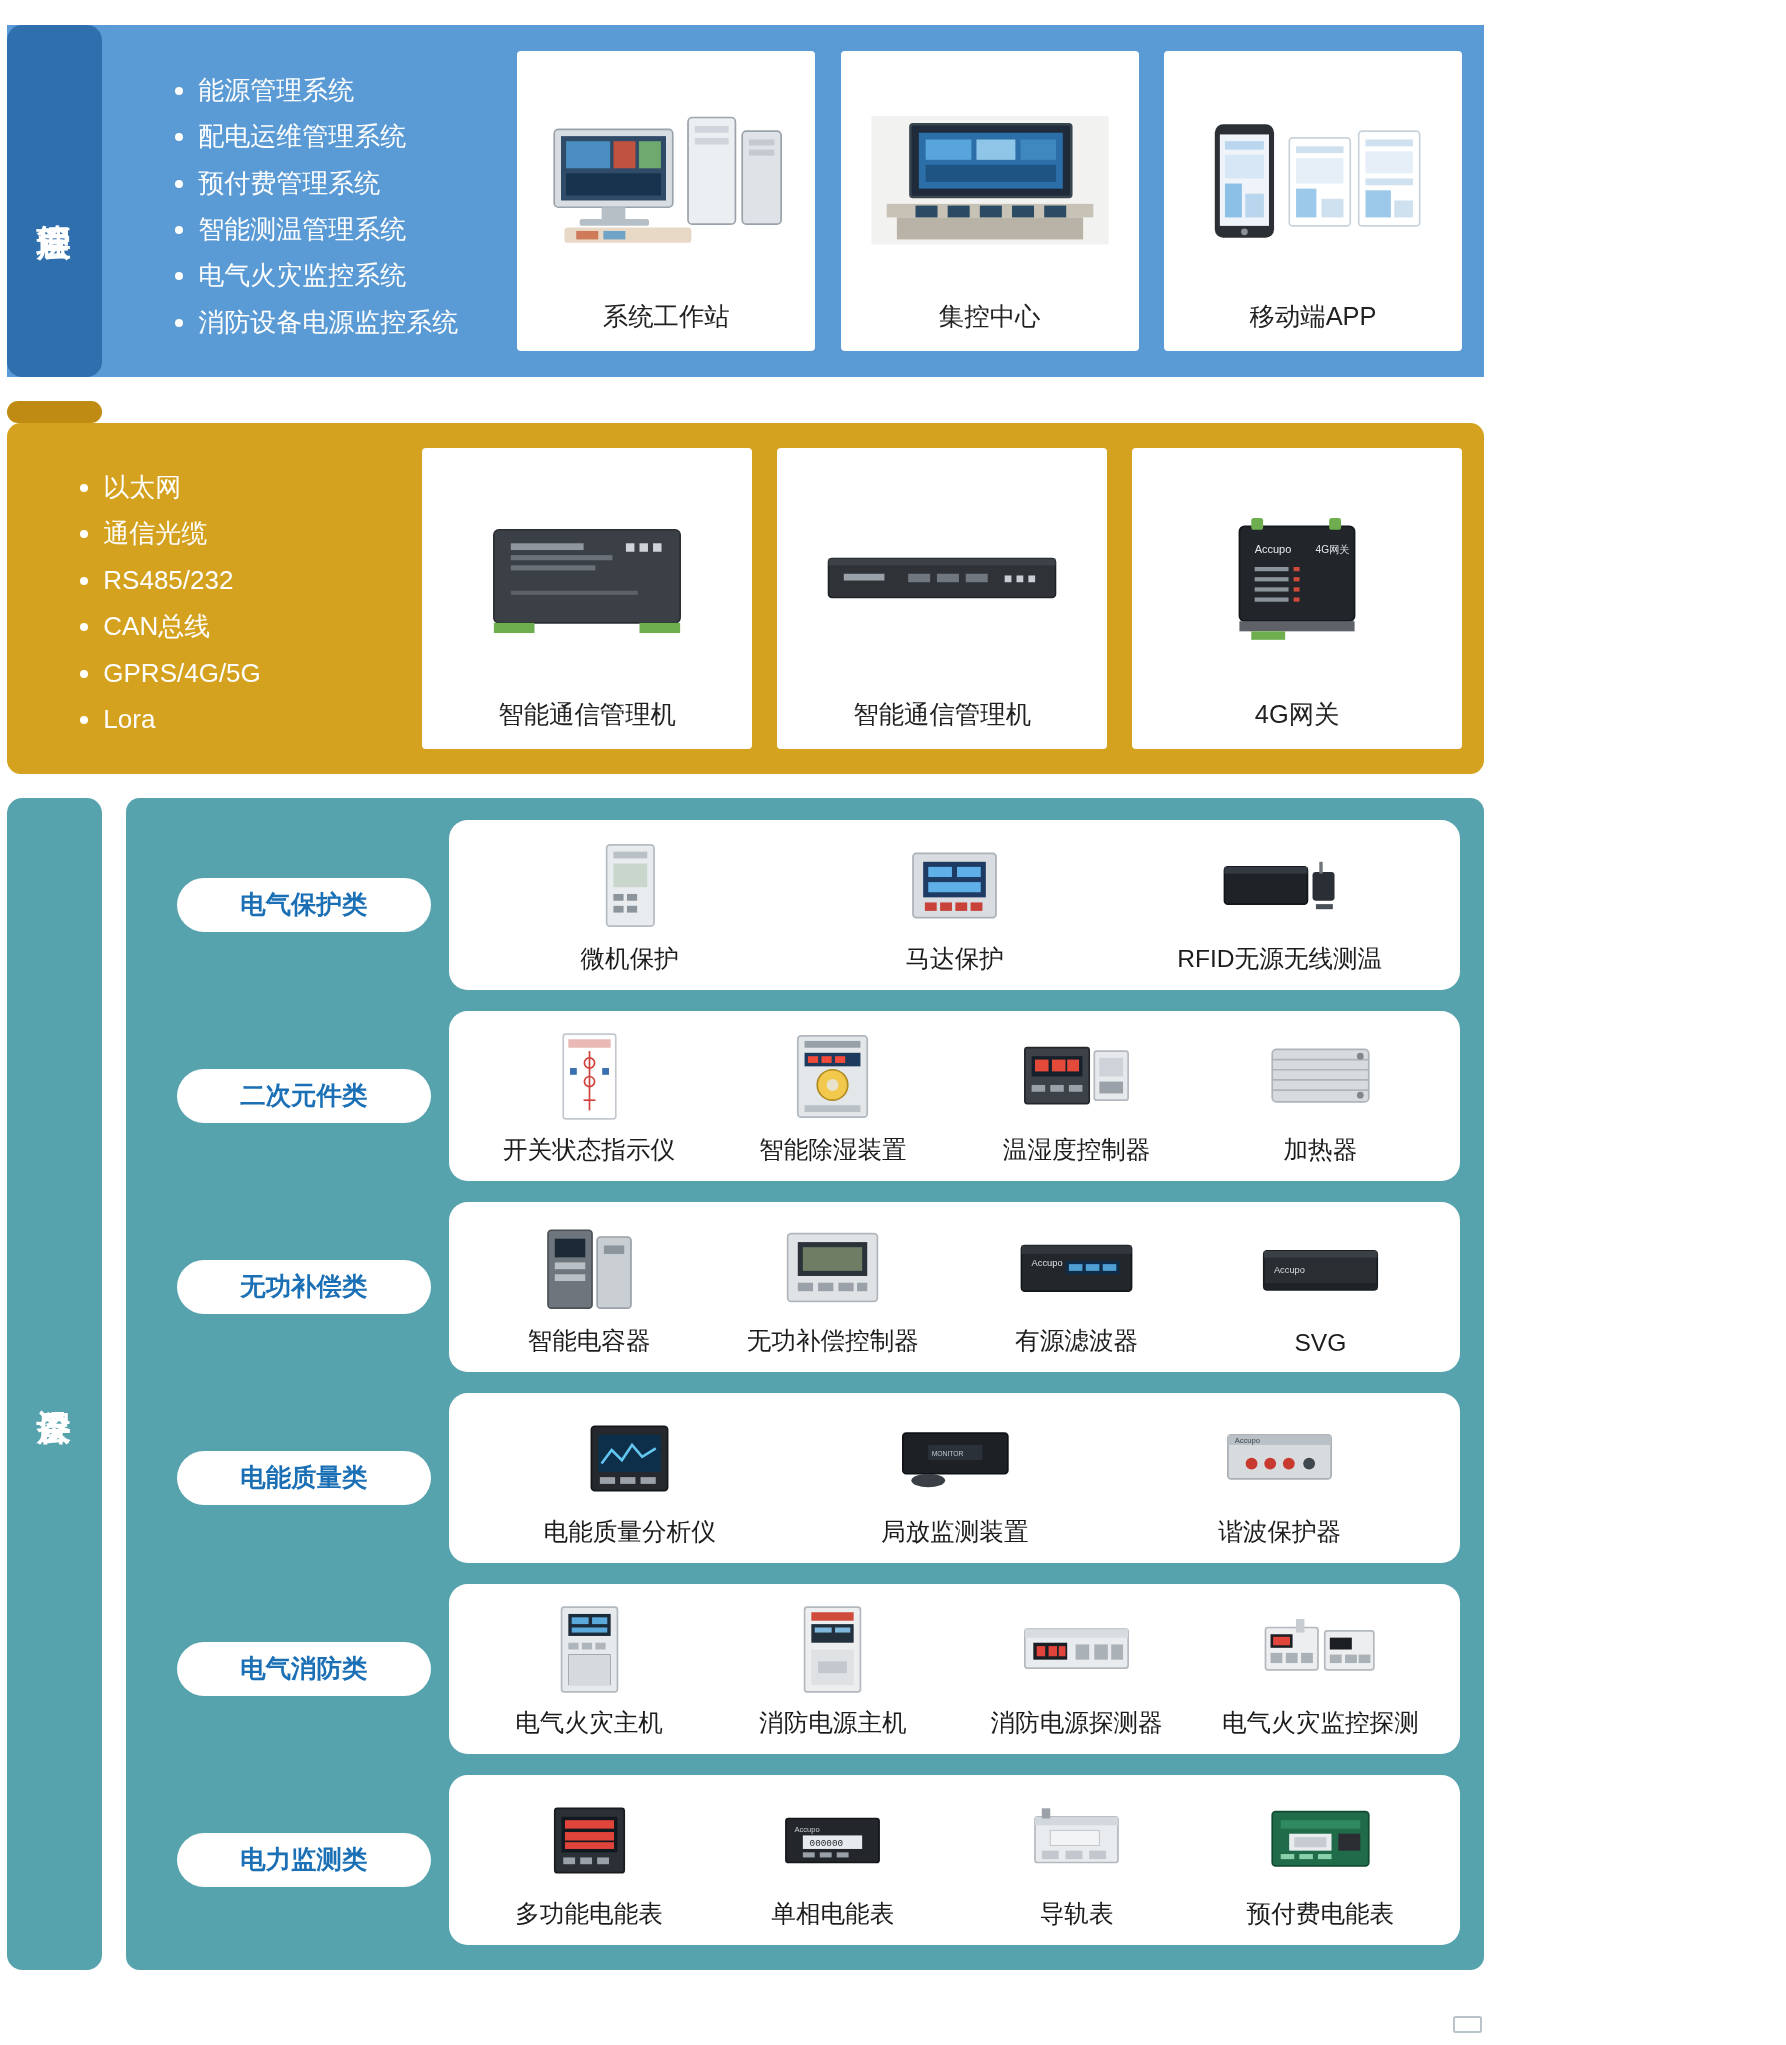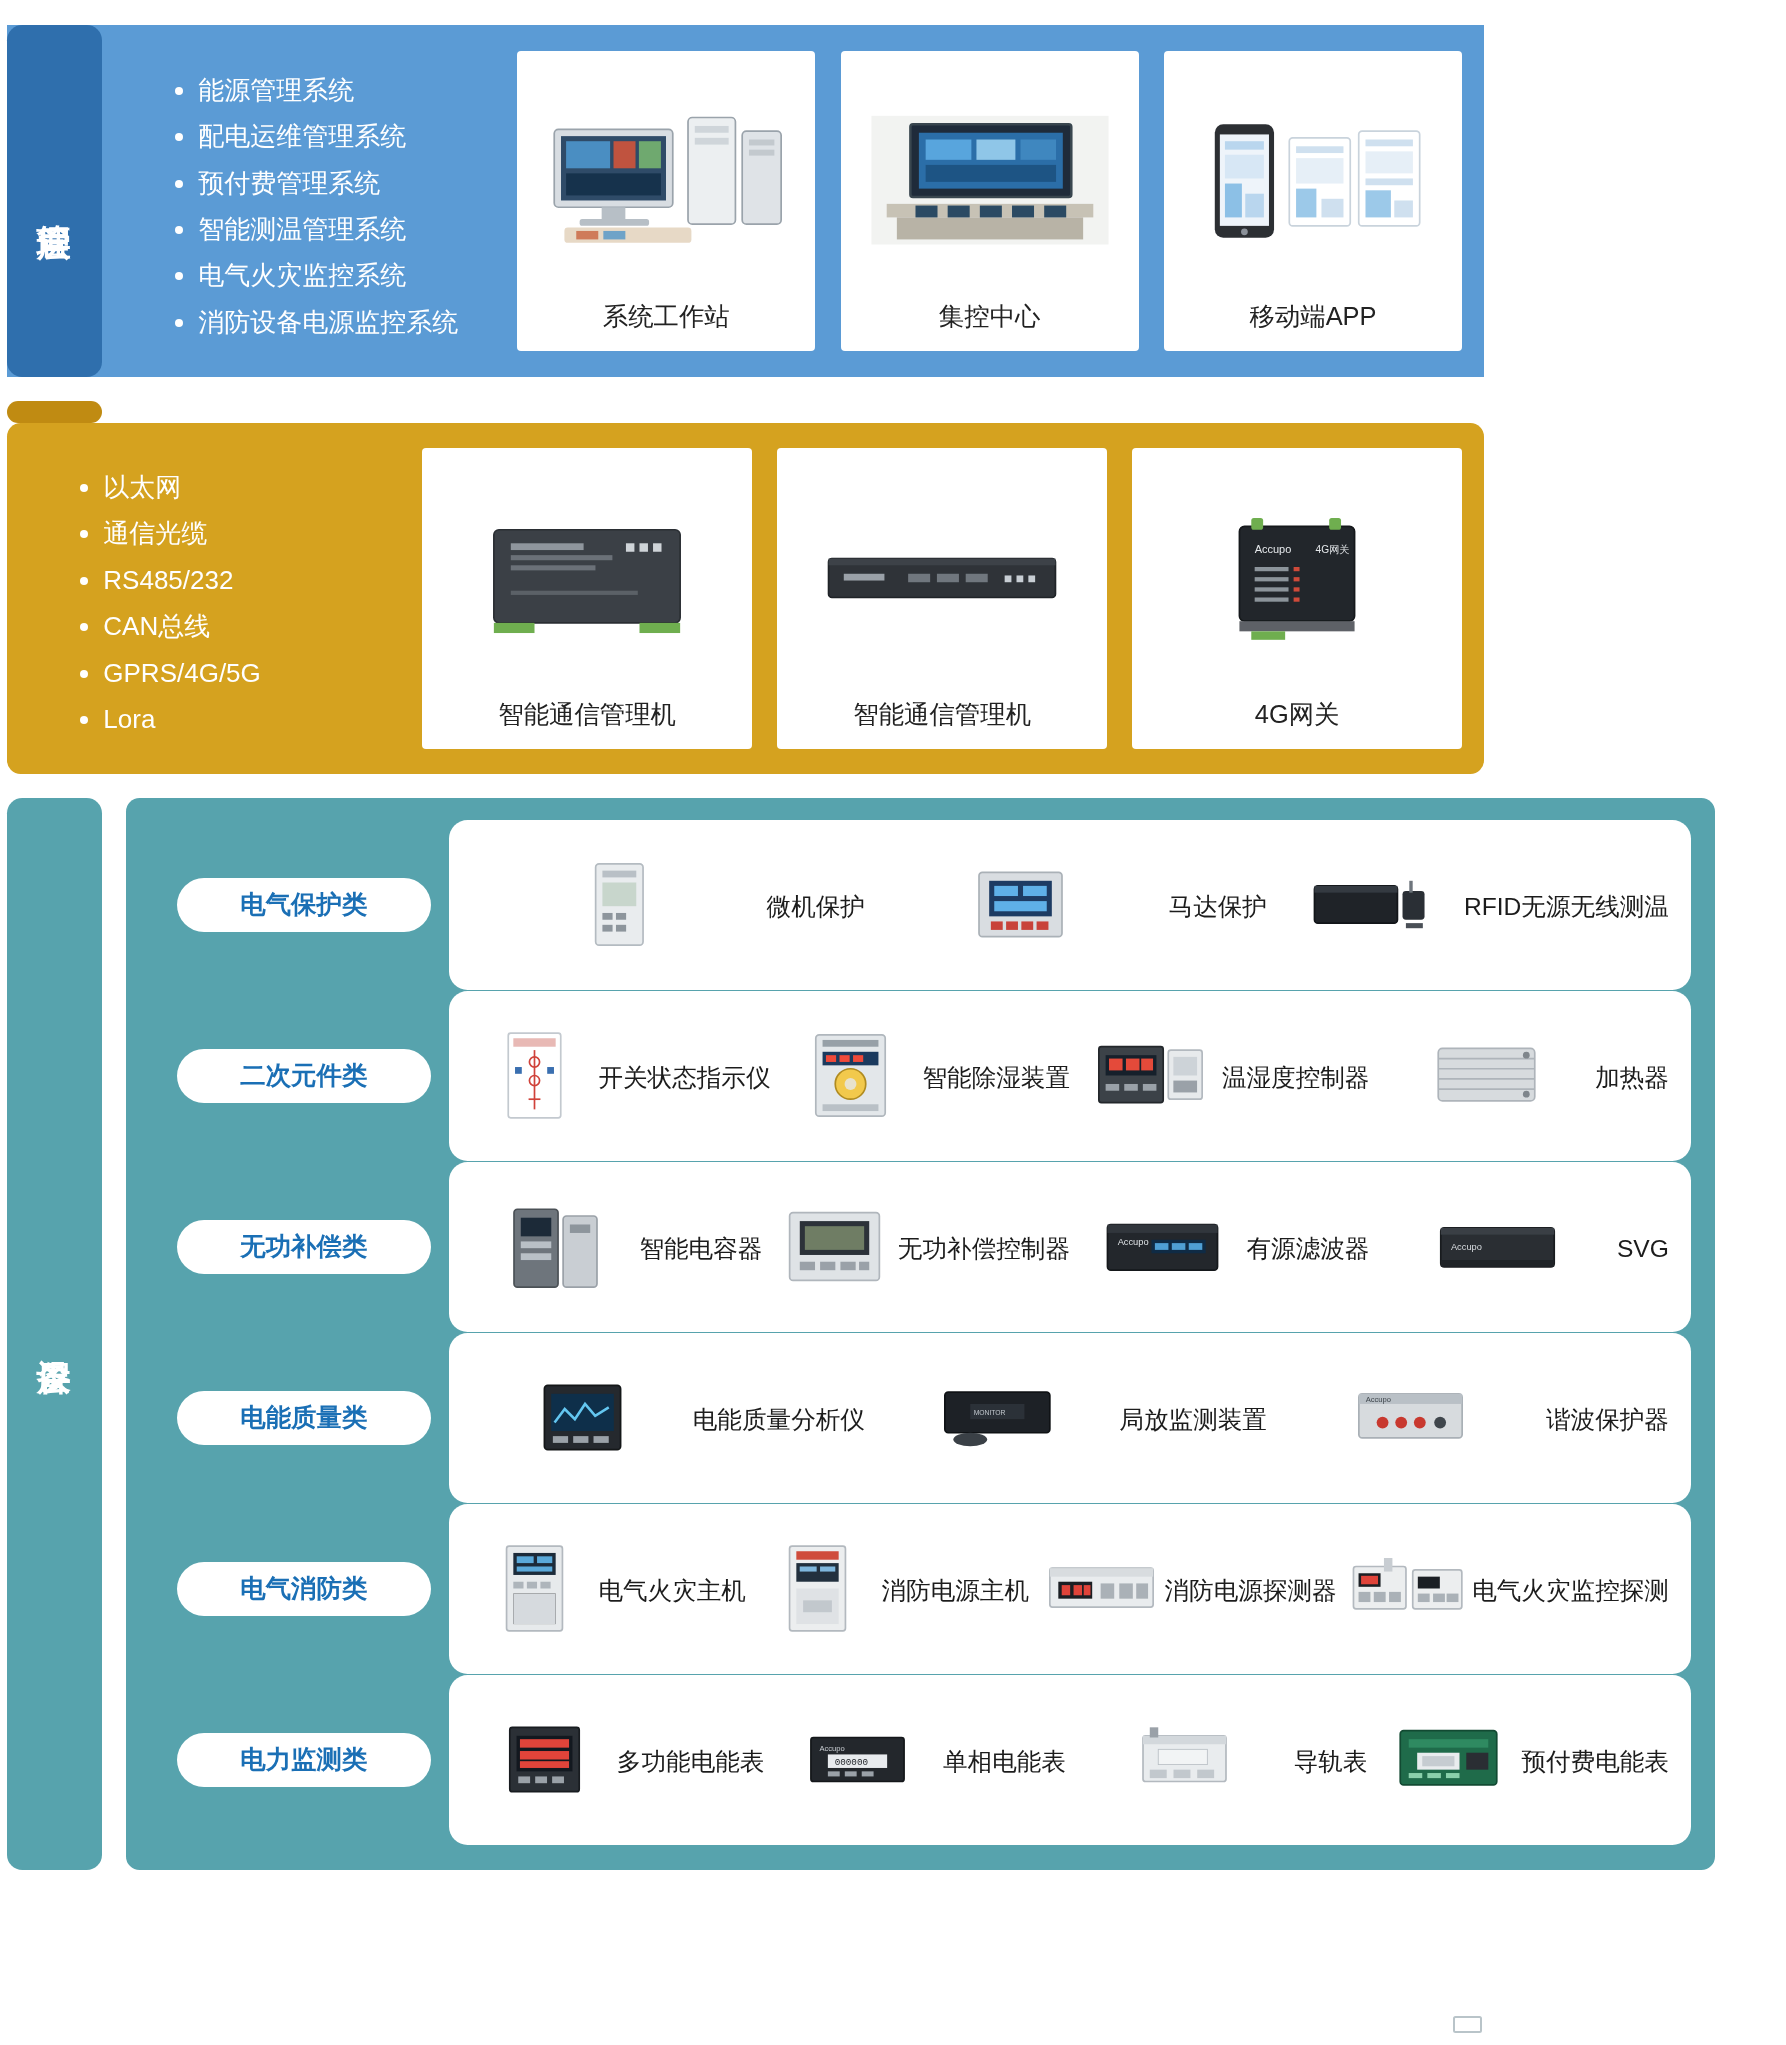--- a/index.html
+++ b/index.html
@@ -121,21 +121,21 @@
   .comm .layer-tab { background: #c08b12; }
   .comm .layer-body { background: #d5a21f; padding: 22px 22px 22px 8.5px; }
   .comm .bullet-list { font-size: 26px; }
 
   
   .dev .layer-tab { background: #57a3ad; }
   .dev .layer-body {
     background: #57a3ad;
     padding: 22px 24px 25.4px 12px;
     flex-direction: column;
-    gap: 1px;
+    gap: 21px;
     justify-content: space-between;
   }
   .dev-row {
     display: flex;
     align-items: center;
     gap: 18.6px;
   }
   .cat-pill {
     width: 254px;
     min-width: 254px;
@@ -156,21 +156,21 @@
     border-radius: 18.6px;
     padding: 13.6px 22px 15.3px 22px;
     display: flex;
     align-items: stretch;
     gap: 8.5px;
     min-height: 170px;
   }
   .dev-item {
     flex: 1;
     display: flex;
-    flex-direction: row;
+    flex-direction: column;
     align-items: center;
     justify-content: space-between;
   }
   .dev-item .thumb {
     flex: 1;
     display: flex;
     align-items: center;
     justify-content: center;
     width: 100%;
   }

